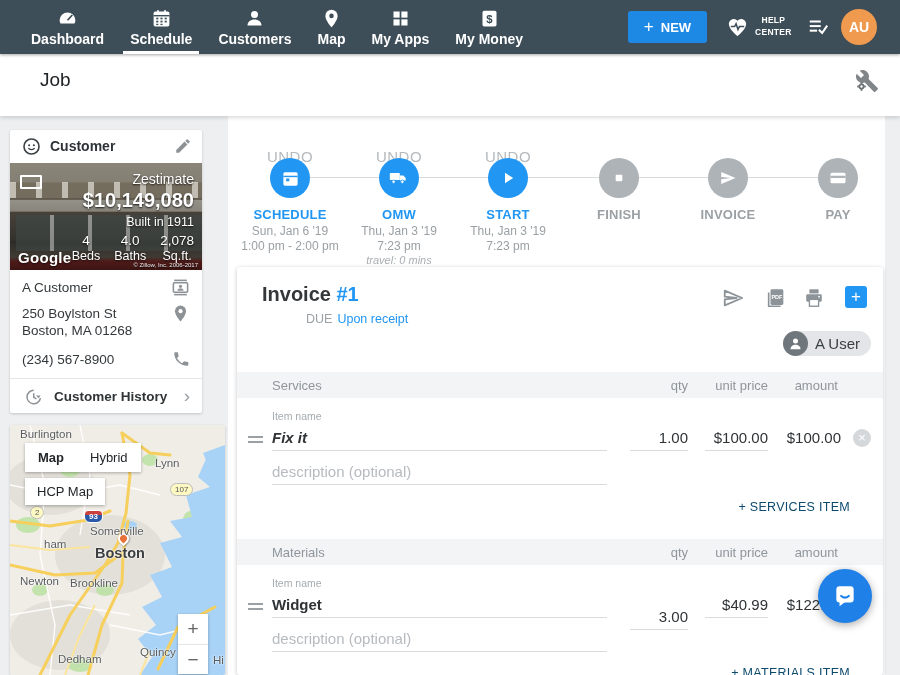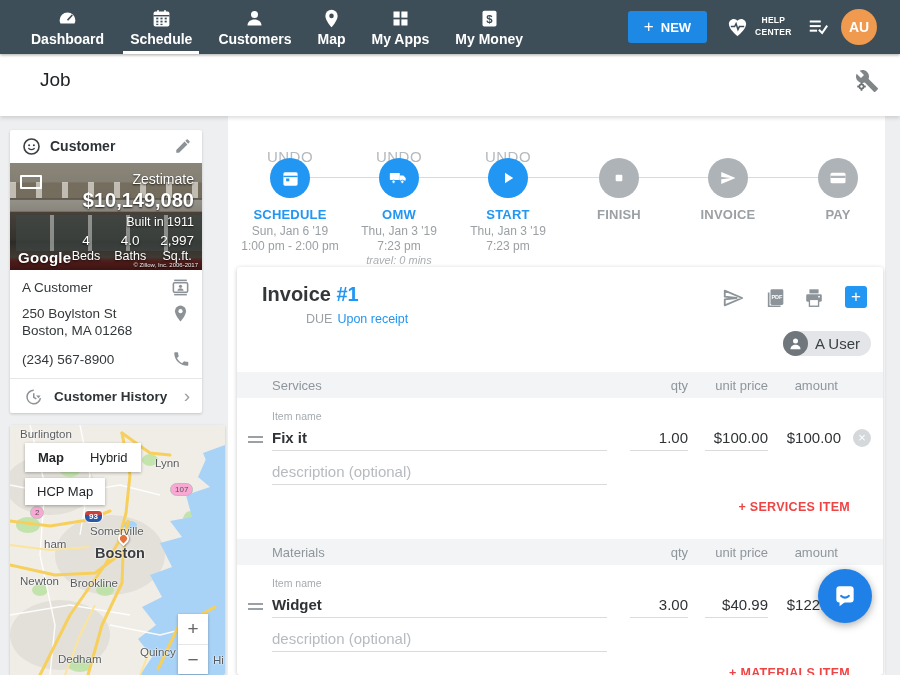--- a/index.html
+++ b/index.html
@@ -57,21 +57,21 @@
   .cust-div { border-top:1px solid #e4e6e8; margin-top:10px; }
   .hist-row { position:relative; height:36px; cursor:pointer; }
   .hist-row .hic { position:absolute; left:14px; top:9px; }
   .hist-row .hlbl { position:absolute; left:44px; top:10px; font-size:13.5px; font-weight:bold; color:#2f3437; }
   .hist-row .chev { position:absolute; right:12px; top:6px; font-size:19px; color:#9aa0a4; }
 
   
   .map-card { left:10px; top:425px; width:215px; height:250px; overflow:hidden; }
   .map-label { position:absolute; font-size:11.5px; color:#595c5e; text-shadow:0 0 2px #fff,0 0 2px #fff; white-space:nowrap; }
   .map-label.big { font-size:14.5px; font-weight:bold; color:#3c3f41; }
-  .shield { position:absolute; font-size:8px; color:#555; background:#f9a8d4; border:1px solid #bbb; border-radius:7px; padding:0 4px; line-height:11px; }
+  .shield { position:absolute; font-size:8px; color:#555; background:#fef9c3; border:1px solid #bbb; border-radius:7px; padding:0 4px; line-height:11px; }
   .shield.i93 { background:linear-gradient(180deg,#c9413c 0 36%,#2a59a8 36% 100%); color:#fff; border:1px solid #fff; border-radius:4px 4px 6px 6px; font-weight:bold; }
   .map-btns { position:absolute; left:15px; top:18px; display:flex; background:#fff; box-shadow:0 1px 3px rgba(0,0,0,.3); cursor:pointer; }
   .map-btns .b { padding:7px 13px; font-size:13px; color:#24272a; }
   .map-btns .b.sel { font-weight:bold; }
   .hcp-btn { position:absolute; left:15px; top:53px; background:#fff; box-shadow:0 1px 3px rgba(0,0,0,.3); padding:6px 12px; font-size:13px; color:#24272a; cursor:pointer; }
   .zoom-ctl { position:absolute; left:168px; top:189px; width:30px; background:#fff; box-shadow:0 1px 3px rgba(0,0,0,.3); text-align:center; }
   .zoom-ctl .z { height:30px; line-height:30px; font-size:19px; color:#666; cursor:pointer; }
   .zoom-ctl .z + .z { border-top:1px solid #e6e6e6; }
   .map-pin { position:absolute; left:108px; top:108px; width:11px; height:11px; background:#E8713A; border:2px solid #fff; border-radius:50% 50% 50% 0; transform:rotate(-45deg); box-shadow:0 1px 2px rgba(0,0,0,.4); }
 
@@ -114,21 +114,21 @@
   .drag i { display:block; height:2px; background:#9aa0a4; margin:3px 0; }
   .fld-label { position:absolute; left:35px; font-size:10.5px; color:#a6abaf; }
   .uline { border:none; border-bottom:1px solid #d9dbdd; background:transparent; font-family:"Liberation Sans",sans-serif; font-size:15px; color:#2f3336; outline:none; }
   .uline::placeholder { color:#b7bbbf; }
   .name-in { position:absolute; left:35px; width:335px; height:26px; }
   .qty-in  { position:absolute; left:393px; width:58px; height:26px; text-align:right; }
   .price-in{ position:absolute; left:468px; width:63px; height:26px; text-align:right; }
   .amt-val { position:absolute; left:514px; width:90px; text-align:right; font-size:15px; color:#2f3336; }
   .x-circ { position:absolute; left:616px; width:18px; height:18px; border-radius:50%; background:#D5D8DA; color:#fff; font-size:13px; line-height:17px; text-align:center; cursor:pointer; }
   .desc-in { position:absolute; left:35px; width:335px; height:26px; }
-  .add-link { position:absolute; right:33px; font-size:12.5px; font-weight:bold; color:#ef4444; letter-spacing:.3px; cursor:pointer; white-space:nowrap; }
+  .add-link { position:absolute; right:33px; font-size:12.5px; font-weight:normal; color:#0c4a6e; letter-spacing:.3px; cursor:pointer; white-space:nowrap; }
 
   
   .chat { position:absolute; left:818px; top:569px; width:54px; height:54px; border-radius:50%; background:#1F80E8; z-index:50; box-shadow:0 2px 8px rgba(0,0,0,.35); display:flex; align-items:center; justify-content:center; cursor:pointer; }
 </style>
 </head>
 <body>
 
 <div class="topnav">
   <div class="nav-tabs">
     <div class="nav-tab">
@@ -258,21 +258,21 @@
       <div class="z-stats">
         <div class="col">
             <div class="v">4</div>
             <div class="l">Beds</div>
           </div>
         <div class="col">
             <div class="v">4.0</div>
             <div class="l">Baths</div>
           </div>
         <div class="col">
-            <div class="v">2,997</div>
+            <div class="v">2,078</div>
             <div class="l">Sq.ft.</div>
           </div>
       </div>
     </div>
     <div class="google">Google</div>
     <div class="z-copy">© Zillow, Inc. 2006-2017</div>
   </div>
 
   <div class="cust-row">
     <span>A Customer</span>
@@ -498,41 +498,41 @@
       <span class="sh-title">Services</span>
       <span class="sh-qty">qty</span>
       <span class="sh-price">unit price</span>
       <span class="sh-amt">amount</span>
     </div>
     <div class="drag" style="top:166px;">
         <i></i>
         <i></i>
       </div>
     <div class="fld-label" style="top:143px;">Item name</div>
-    <input class="uline name-in" style="top: 158px; font-weight: bold;" value="Fix it">
+    <input class="uline name-in" style="top: 158px; font-weight: bold; font-style: italic;" value="Fix it">
     <input class="uline qty-in" style="top: 158px;" value="1.00">
     <input class="uline price-in" style="top: 158px;" value="$100.00">
     <div class="amt-val" style="top:162px;">$100.00</div>
     <div class="x-circ" style="top:162px;">×</div>
     <input class="uline desc-in" style="top: 192px;" placeholder="description (optional)">
     <div class="add-link" style="top:233px;">+ SERVICES ITEM</div>
 
     <div class="sec-head" style="top:272px;">
       <span class="sh-title">Materials</span>
       <span class="sh-qty">qty</span>
       <span class="sh-price">unit price</span>
       <span class="sh-amt">amount</span>
     </div>
     <div class="drag" style="top:333px;">
         <i></i>
         <i></i>
       </div>
     <div class="fld-label" style="top:310px;">Item name</div>
     <input class="uline name-in" style="top: 325px; font-weight: bold;" value="Widget">
-    <input class="uline qty-in" style="top: 325px;" value="3.00">
+    <input class="uline qty-in" style="top: 337px;" value="3.00">
     <input class="uline price-in" style="top: 325px;" value="$40.99">
     <div class="amt-val" style="top:329px;">$122.97</div>
     <input class="uline desc-in" style="top: 359px;" placeholder="description (optional)">
     <div class="add-link" style="top:399px;">+ MATERIALS ITEM</div>
   </div>
 </div>
 
 <div class="chat">
   <svg width="26" height="26" viewBox="0 0 24 24">
     <rect x="4" y="3" width="16" height="15" rx="3" fill="#fff"></rect>

